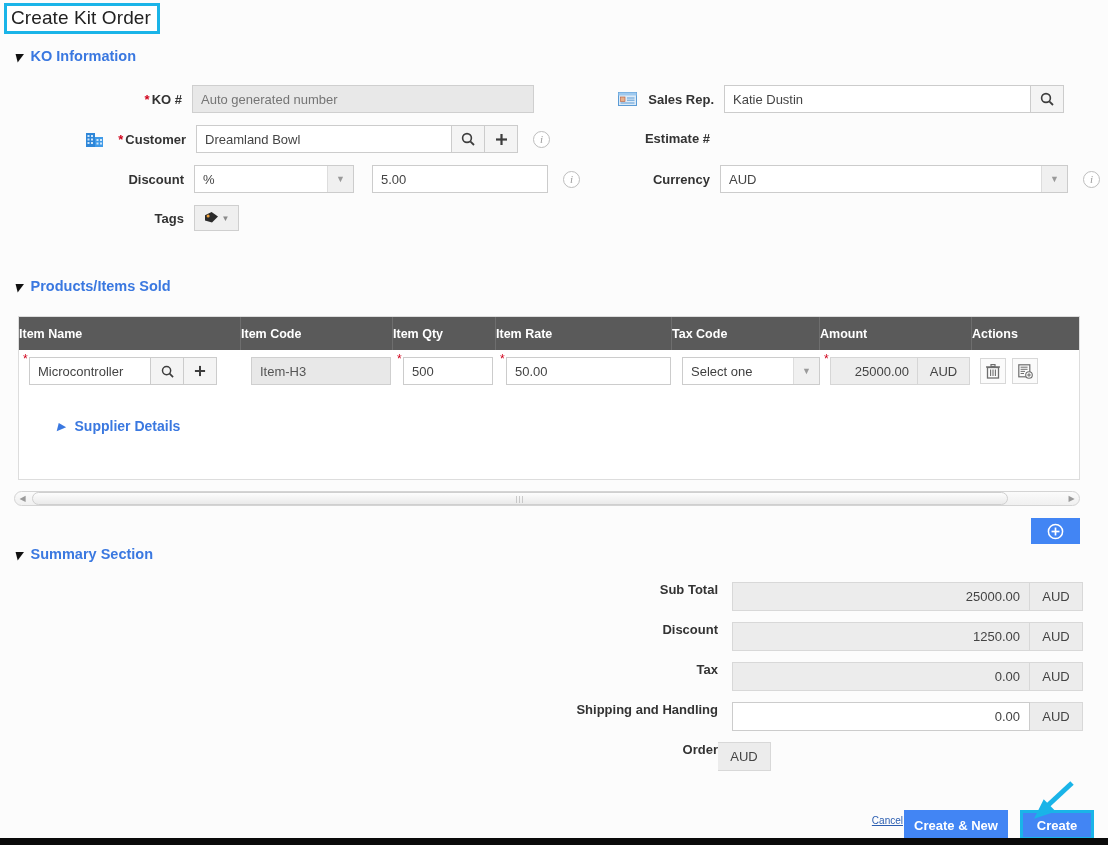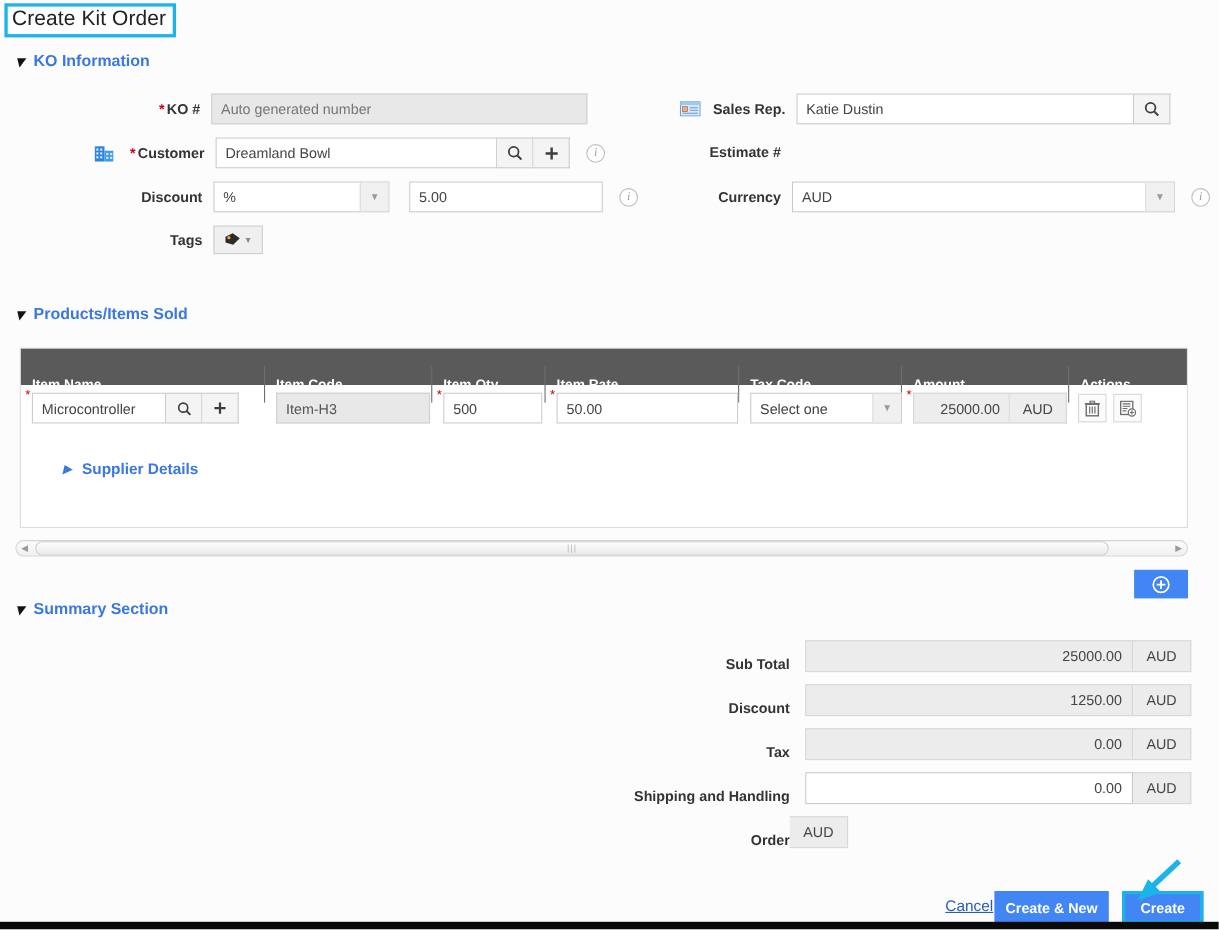--- a/index.html
+++ b/index.html
@@ -102,22 +102,22 @@
   
   .tbl-wrap {
     position: absolute; left: 18px; top: 316px; width: 1062px; height: 164px;
     border: 1px solid #ddd; background: #fff;
   }
   .thead {
     display: flex; height: 33px; background: #5a5a5a; color: #fff;
     font-weight: bold; font-size: 12.5px;
   }
   .thead .th {
-    display: flex; align-items: center; padding-left: 10px;
-    border-right: 1px solid #6e6e6e; height: 33px; margin-top: 16px;
+    display: flex; align-items: center; 
+    border-right: 1px solid #6e6e6e; height: 33px;
   }
   .thead .th:last-child { border-right: none; }
   .trow { display: flex; height: 42px; align-items: center; position: relative; }
   .cell { position: relative; height: 42px; display: flex; align-items: center; padding-left: 10px; }
   .cell .star { position: absolute; left: 4px; top: 2px; color: #d0021b; font-size: 12px; }
 
   .amt-box { display: flex; }
   .amt-box .v {
     height: 28px; width: 88px; background: #ededed; border: 1px solid #d6d6d6;
     display: flex; align-items: center; justify-content: flex-end;
@@ -157,38 +157,38 @@
   .grip { color: #b4b4b4; font-size: 8px; letter-spacing: 1px; }
 
   
   .add-btn {
     position: absolute; left: 1031px; top: 518px; width: 49px; height: 26px;
     background: #4285f4; border: none; cursor: pointer;
     display: flex; align-items: center; justify-content: center;
   }
 
   
-  .sum-row { position: absolute; display: flex; align-items: flex-end; }
+  .sum-row { position: absolute; display: flex; align-items: flex-start; }
   .sum-label { font-weight: bold; font-size: 13px; color: #333; text-align: right; width: 170px; }
   .sum-val {
     width: 298px; height: 29px; background: #ececec; border: 1px solid #d8d8d8;
     display: flex; align-items: center; justify-content: flex-end;
     padding-right: 9px; font-size: 13px; color: #444;
   }
   .sum-val.editable { background: #fff; border-color: #ccc; }
   .sum-cur {
     width: 53px; height: 29px; background: #ececec; border: 1px solid #d8d8d8; border-left: none;
     display: flex; align-items: center; justify-content: center; font-size: 13px; color: #444;
   }
 
   
   .footer { position: absolute; left: 0; top: 805px; width: 1108px; height: 40px; }
   .cancel-link {
     position: absolute; right: 205px; top: 10px;
-    color: #2a5db0; text-decoration: underline; font-size: 14px; cursor: pointer;
+    color: #2a5db0; text-decoration: underline; font-size: 10px; cursor: pointer;
   }
   .btn-primary {
     position: absolute; top: 5px; height: 30px;
     background: #4285f4; color: #fff; border: none;
     font-family: "Liberation Sans", sans-serif;
     font-size: 13px; font-weight: bold; cursor: pointer;
     display: flex; align-items: center; justify-content: center;
   }
   #btn-create-new { right: 100px; width: 104px; }
   #btn-create { right: 14px; width: 74px; border: 3px solid #1ab4e8; }

